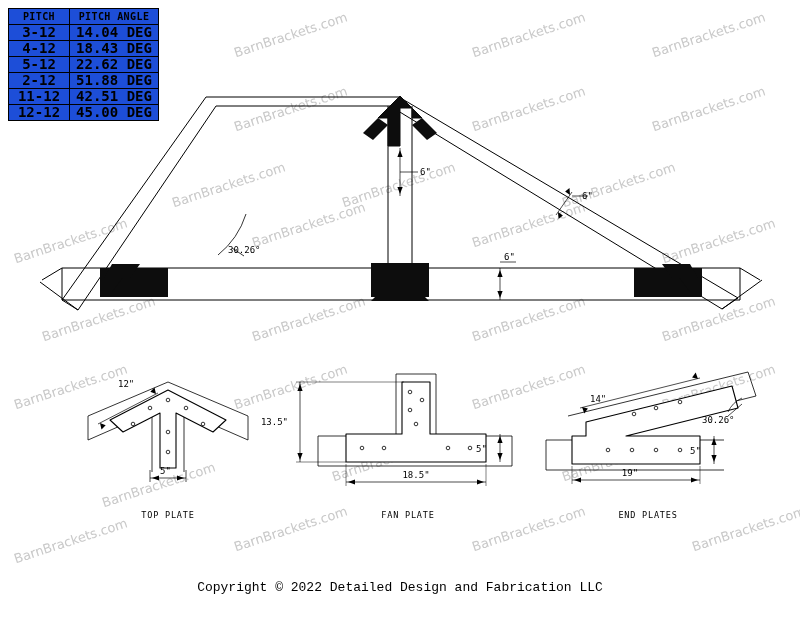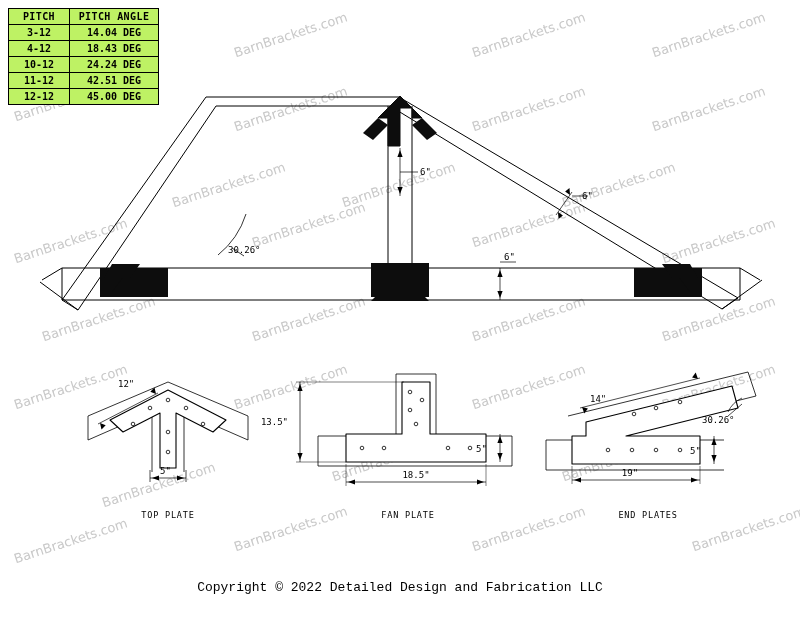--- a/index.html
+++ b/index.html
@@ -21,27 +21,27 @@
     width: 800px;
     height: 618px;
   }
 
   
   .pitch-table {
     position: absolute;
     left: 8px;
     top: 8px;
     border-collapse: collapse;
-    background: #bef264;
+    background: #1d4ed8;
     z-index: 5;
   }
   .pitch-table th, .pitch-table td {
     border: 1px solid #000000;
     font-family: "DejaVu Sans Mono", monospace;
-    font-size: 10px;
+    font-size: 14px;
     font-weight: bold;
     padding: 1px 4px;
     text-align: center;
     line-height: 13px;
     white-space: nowrap;
   }
   .pitch-table th {
     font-size: 10px;
     letter-spacing: 0.4px;
   }
@@ -352,22 +352,26 @@
     <tbody id="pitch-body">
         <tr>
           <td class="col-pitch">3-12</td>
           <td class="col-angle">14.04 DEG</td>
         </tr>
         <tr>
           <td class="col-pitch">4-12</td>
           <td class="col-angle">18.43 DEG</td>
         </tr>
         <tr>
-          <td class="col-pitch">10-12</td>
-          <td class="col-angle">24.24 DEG</td>
+          <td class="col-pitch">5-12</td>
+          <td class="col-angle">22.62 DEG</td>
+        </tr>
+        <tr>
+          <td class="col-pitch">2-12</td>
+          <td class="col-angle">51.88 DEG</td>
         </tr>
         <tr>
           <td class="col-pitch">11-12</td>
           <td class="col-angle">42.51 DEG</td>
         </tr>
         <tr>
           <td class="col-pitch">12-12</td>
           <td class="col-angle">45.00 DEG</td>
         </tr>
       </tbody>

